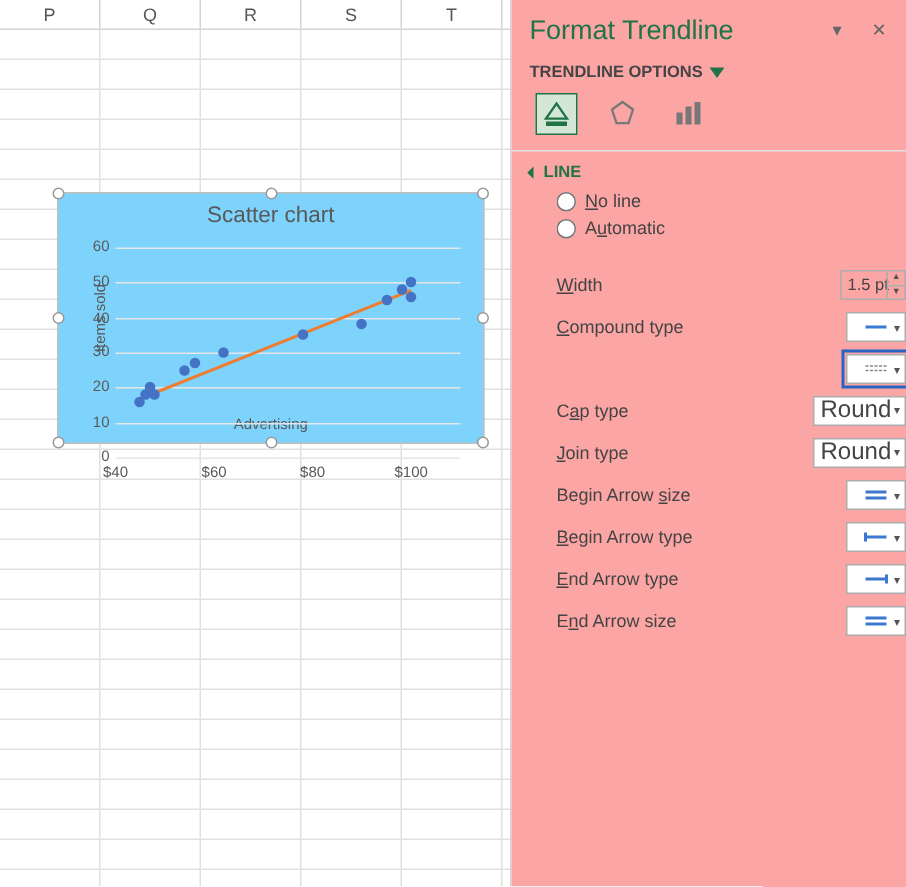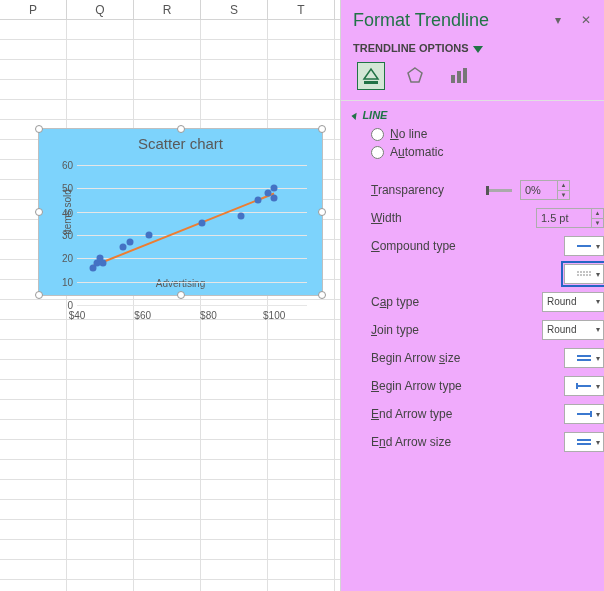--- a/index.html
+++ b/index.html
@@ -24,49 +24,49 @@
   .plot { position: absolute; left: 38px; top: 36px; width: 230px; height: 140px; }
   .y-tick { position: absolute; font-size: 10px; color: #595959; left: -22px; width: 18px; text-align: right; transform: translateY(-50%); }
   .x-tick { position: absolute; font-size: 10px; color: #595959; bottom: -16px; transform: translateX(-50%); }
   .gridline { position: absolute; left: 0; width: 100%; height: 1px; background: #e6e6e6; }
   .pt { position: absolute; width: 7px; height: 7px; border-radius: 50%; background: #4472c4; transform: translate(-50%,-50%); }
   .trend { position: absolute; height: 2px; background: #ed7d31; transform-origin: left center; }
   .ylabel { position: absolute; left: 6px; top: 50%; font-size: 10px; color: #595959; transform: translateY(-50%) rotate(-90deg); transform-origin: center; }
   .xlabel { position: absolute; bottom: 6px; left: 0; width: 100%; text-align: center; font-size: 10px; color: #595959; }
   
   
-  .pane { width: 263px; height: 100%; background: #f0abfc; font-size: 12px; color: #444; position: relative; padding: 0 0 12px 12px; }
+  .pane { width: 263px; height: 100%; background: #fca5a5; font-size: 12px; color: #444; position: relative; padding: 0 0 12px 12px; }
   .pane-head { display: flex; align-items: center; height: 40px; }
   .pane-head h1 { font-size: 18px; font-weight: 400; color: #217346; flex: 1; }
   .pane-head .ctl { width: 20px; height: 20px; display: flex; align-items: center; justify-content: center; color: #666; font-size: 12px; margin-right: 8px; }
   .sub { font-size: 11px; font-weight: bold; color: #444; text-transform: uppercase; margin: 2px 0 8px; }
   .sub .tri { display: inline-block; width: 0; height: 0; border-left: 5px solid transparent; border-right: 5px solid transparent; border-top: 7px solid #217346; margin-left: 4px; vertical-align: -1px; }
   .icons { display: flex; gap: 16px; margin-bottom: 10px; padding-left: 4px; }
   .pic { width: 28px; height: 28px; display: flex; align-items: center; justify-content: center; }
   .pic.active { background: #d4e7d6; border: 1px solid #217346; }
   
-  .sec-head { font-size: 11px; font-weight: bold; color: #217346; text-transform: uppercase; margin: 6px 0; font-style: italic; }
+  .sec-head { font-size: 11px; font-weight: bold; color: #217346; text-transform: uppercase; margin: 6px 0; }
   .sec-head::before { content: "◣"; display: inline-block; transform: rotate(45deg); font-size: 7px; margin-right: 4px; vertical-align: 1px; }
   .hr { border-top: 1px solid #e0e0e0; margin: 4px 0 8px -12px; }
   
   .radio-row { display: flex; align-items: center; gap: 6px; margin: 4px 0 4px 18px; font-size: 12px; }
   .radio-row input { margin: 0; }
   .radio-row label span { text-decoration: underline; }
   
   .prop { display: flex; align-items: center; margin: 6px 0 6px 18px; height: 22px; }
   .prop .lbl { width: 115px; font-size: 12px; }
   .prop .lbl span { text-decoration: underline; }
   .btn { width: 40px; height: 20px; border: 1px solid #adadad; background: #fff; display: flex; align-items: center; justify-content: center; position: relative; }
   .btn::after { content: "▾"; position: absolute; right: 3px; font-size: 8px; color: #555; }
   .btn.hi { outline: 2px solid #2566c4; outline-offset: 1px; }
   .numin { width: 50px; height: 20px; border: 1px solid #adadad; display: flex; align-items: center; font-size: 11px; padding-left: 4px; position: relative; }
   .numin .sp { position: absolute; right: 0; top: 0; width: 12px; height: 100%; border-left: 1px solid #adadad; display: flex; flex-direction: column; }
   .numin .sp div { flex: 1; display: flex; align-items: center; justify-content: center; font-size: 6px; color: #555; border-bottom: 1px solid #adadad; }
   .numin .sp div:last-child { border: none; }
-  .sel { width: 62px; height: 20px; border: 1px solid #adadad; font-size: 10px; padding-left: 4px; line-height: 18px; position: relative; background: #fff; }
+  .sel { width: 62px; height: 20px; border: 1px solid #adadad; font-size: 16px; padding-left: 4px; line-height: 18px; position: relative; background: #fff; }
   .sel::after { content: "▾"; position: absolute; right: 3px; font-size: 8px; color: #555; }
   .slide { width: 28px; height: 12px; margin-right: 6px; display: flex; align-items: center; }
   .slide .tr { width: 26px; height: 3px; background: #aaa; position: relative; }
   .slide .tr::before { content: ""; position: absolute; left: 0; top: -3px; width: 3px; height: 9px; background: #555; }
   
   
   .ico-line { stroke: #3b78cf; stroke-width: 2; fill: none; }
 </style>
 </head>
 <body>
@@ -370,36 +370,23 @@
         <label><span>N</span>o line</label>
       </div>
     <div class="radio-row">
         <input type="radio" name="ln" style="">
         <label>A<span>u</span>tomatic</label>
       </div>
 
     <div style="height:10px"></div>
 
     <div class="prop">
-        <div class="lbl"><span>T</span>ransparency</div>
-      <div class="slide">
-          <div class="tr"></div>
-        </div>
-      <div class="numin">
-          <span>0%</span>
-          <div class="sp">
-            <div>▲</div>
-            <div>▼</div>
-          </div>
-        </div>
-    </div>
-    <div class="prop">
         <div class="lbl"><span>W</span>idth</div>
         <div style="flex:1"></div>
-      <div class="numin" style="width:68px">
+      <div class="numin" style="width:44px">
           <span>1.5 pt</span>
           <div class="sp">
             <div>▲</div>
             <div>▼</div>
           </div>
         </div>
     </div>
     <div class="prop">
         <div class="lbl"><span>C</span>ompound type</div>
         <div style="flex:1"></div>

